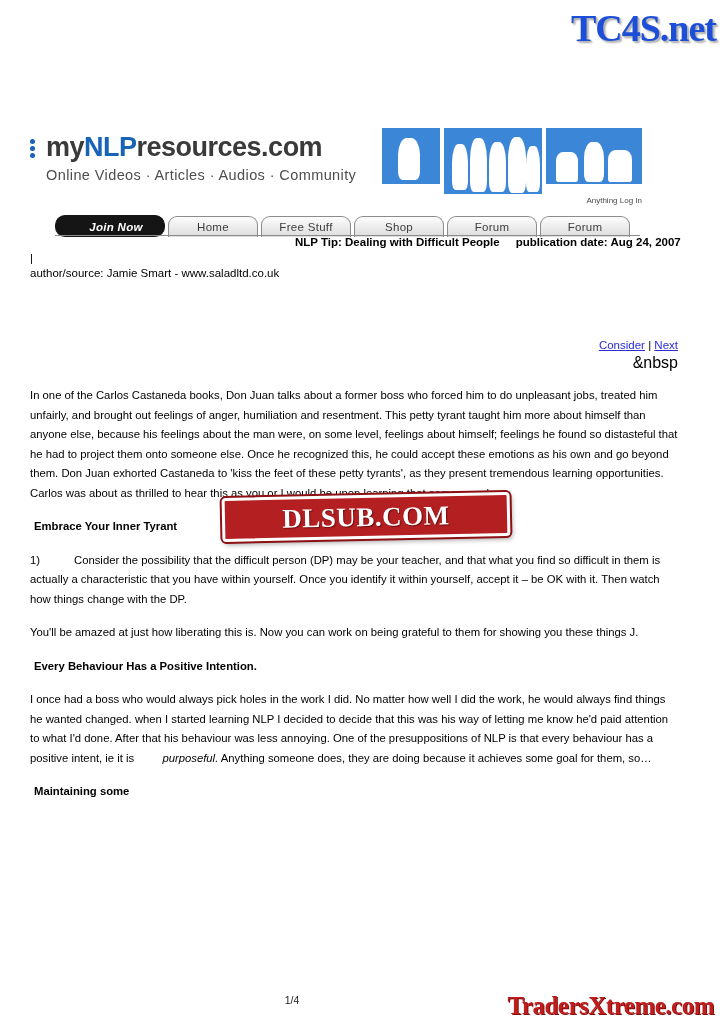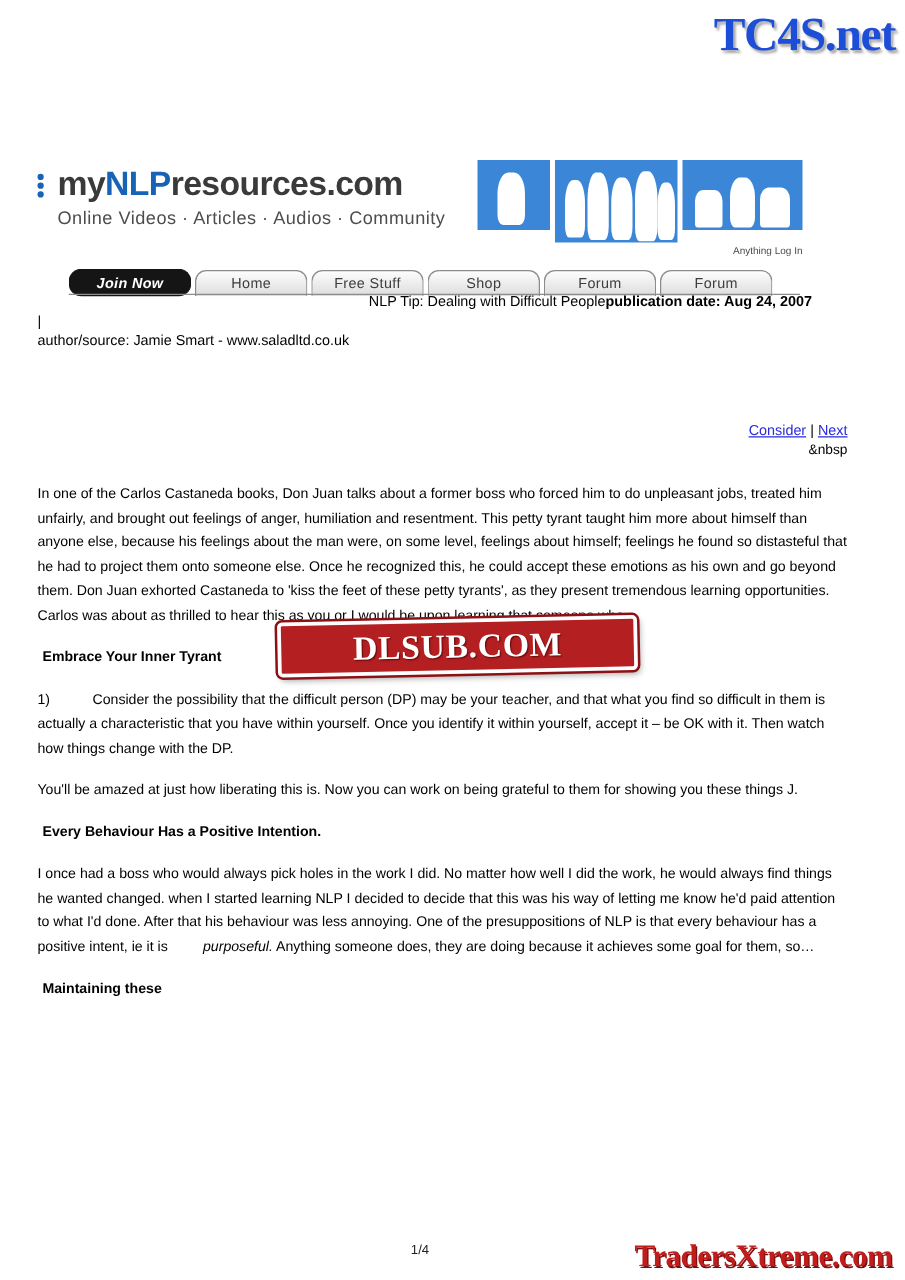--- a/index.html
+++ b/index.html
@@ -130,45 +130,47 @@
   }
   .nav-btn.join {
     background: #151515;
     color: #ffffff;
     font-weight: bold;
     font-style: italic;
     border-color: #151515;
     border-radius: 10px;
     height: 21px;
     min-width: 96px;
+    padding-left: 12px;
   }
   .nav-rule {
     position: absolute;
     top: 235px;
     left: 55px;
     width: 585px;
     height: 1px;
     background: #8c8c8c;
   }
 
   
   .doc-head {
     position: absolute;
     top: 234px;
     left: 249px;
     right: 18px;
     font-size: 11.5px;
     line-height: 17px;
   }
   .doc-head .title {
-    font-weight: normal;
+    font-weight: bold;
     padding-left: 46px;
   }
   .doc-head .pubdate {
     font-weight: bold;
+    margin-left: 16px;
   }
   .pipe {
     position: absolute;
     top: 252px;
     left: 30px;
     font-size: 11.5px;
   }
   .author {
     position: absolute;
     top: 267px;
@@ -186,21 +188,21 @@
     line-height: 17px;
   }
   .pager a {
     color: #2b2bd8;
     text-decoration: underline;
   }
   .nbsp-line {
     position: absolute;
     top: 354px;
     right: 46px;
-    font-size: 11px;
+    font-size: 16px;
   }
 
   
   .body-copy {
     position: absolute;
     top: 386px;
     left: 30px;
     width: 650px;
     font-size: 11.3px;
     line-height: 19.5px;
@@ -247,21 +249,20 @@
 
   
   .page-num {
     position: absolute;
     bottom: 18px;
     left: 0;
     width: 584px;
     text-align: center;
     font-size: 10.5px;
     color: #222;
-    margin-left: 44px;
   }
   .traders {
     position: absolute;
     bottom: 4px;
     right: 10px;
     font-family: "Liberation Serif", serif;
     font-weight: bold;
     font-size: 25px;
     color: #c01d1d;
     text-shadow: 1px 1px 0 #7d0f0f;
@@ -324,21 +325,21 @@
 </div>
 <div class="nbsp-line">&amp;nbsp</div>
 
 <div class="body-copy">
   <p>In one of the Carlos Castaneda books, Don Juan talks about a former boss who forced him to do unpleasant jobs, treated him unfairly, and brought out feelings of anger, humiliation and resentment. This petty tyrant taught him more about himself than anyone else, because his feelings about the man were, on some level, feelings about himself; feelings he found so distasteful that he had to project them onto someone else. Once he recognized this, he could accept these emotions as his own and go beyond them. Don Juan exhorted Castaneda to 'kiss the feet of these petty tyrants', as they present tremendous learning opportunities. Carlos was about as thrilled to hear this as you or I would be upon learning that someone who</p>
   <h3>Embrace Your Inner Tyrant</h3>
   <p><span class="num">1)</span><span>Consider the possibility that the difficult person (DP) may be your teacher, and that what you find so difficult in them is actually a characteristic that you have within yourself. Once you identify it within yourself, accept it – be OK with it. Then watch how things change with the DP.</span></p>
   <p>You'll be amazed at just how liberating this is. Now you can work on being grateful to them for showing you these things J.</p>
   <h3>Every Behaviour Has a Positive Intention.</h3>
   <p><span>I once had a boss who would always pick holes in the work I did. No matter how well I did the work, he would always find things he wanted changed. when I started learning NLP I decided to decide that this was his way of letting me know he'd paid attention to what I'd done. After that his behaviour was less annoying. One of the presuppositions of NLP is that every behaviour has a positive intent, ie it is </span><em>purposeful.</em><span> Anything someone does, they are doing because it achieves some goal for them, so…</span></p>
-  <h3>Maintaining these</h3>
+  <h3>Maintaining some</h3>
 </div>
 
 <div class="dlsub">
   <span>DLSUB.COM</span>
 </div>
 
 <div class="page-num">1/4</div>
 <div class="traders">TradersXtreme.com</div>
 
 </body></html>

